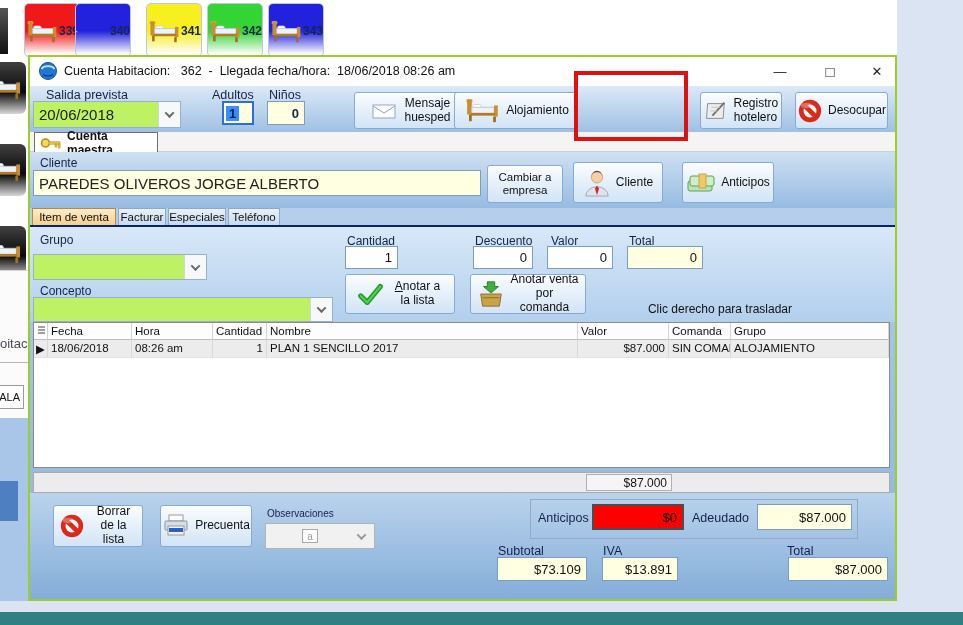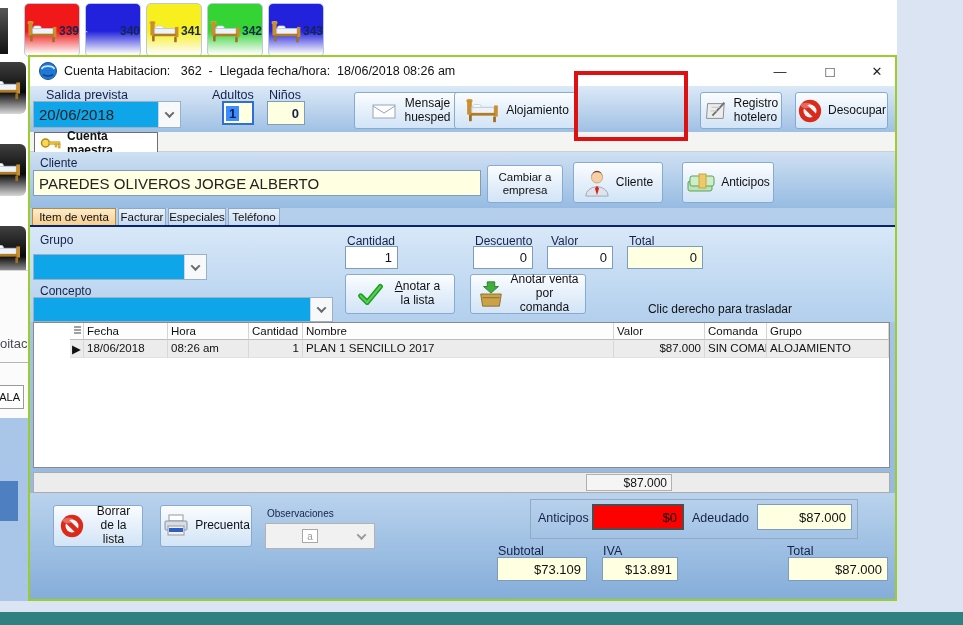--- a/index.html
+++ b/index.html
@@ -48,36 +48,36 @@
   .lbl { font-size:12px; color:#14224a; white-space:nowrap; }
   .field { background:#fff; border:1px solid #7f9db9; display:flex; align-items:center; font-size:13px; color:#111; }
   .cream { background:#ffffe1; }
   .rt { justify-content:flex-end; padding-right:5px; }
 
   .btn { background:linear-gradient(180deg,#fbfdff 0%,#e7f1fb 45%,#d2e4f6 100%);
          border:1px solid #86aad4; border-radius:3px; display:flex; align-items:center; justify-content:center;
          gap:5px; font-size:12px; color:#111; cursor:pointer; box-shadow:inset 0 1px 0 #fff; text-align:center; line-height:1.15; }
   .btn .txt { white-space:normal; }
 
-  .combo { background:#0ea5e9; border:1px solid #9ab0c6; display:flex; align-items:center; cursor:pointer; }
+  .combo { background:#bef264; border:1px solid #9ab0c6; display:flex; align-items:center; cursor:pointer; }
   .combo .val { flex:1; font-size:15px; color:#222; padding-left:5px; }
   .chevbox { width:22px; align-self:stretch; display:flex; align-items:center; justify-content:center; border-left:1px solid #cdd6e0; background:#f6f8fa; }
   .chev { width:7px; height:7px; border-right:2px solid #6a6a6a; border-bottom:2px solid #6a6a6a; transform:rotate(45deg) translate(-1px,-1px); }
 
   .tabstrip1 { left:0; top:75px; width:865px; height:20px; background:#f4f4f2; border-bottom:1px solid #cfcfcf; }
   .master-tab { left:4px; top:75px; width:124px; height:20px; background:#fff; border:1px solid #6f6f6f; border-bottom:none;
                 display:flex; align-items:center; gap:5px; padding-left:5px; font-size:12px; font-weight:bold; color:#111; cursor:pointer; }
 
   .tab2 { top:151px; height:17px; display:flex; align-items:center; justify-content:center; font-size:11.5px; color:#111;
           cursor:pointer; border:1px solid #8fa8c8; border-bottom:none; background:linear-gradient(180deg,#e8f1fa,#c6daf0); }
   .tab2.active { background:linear-gradient(180deg,#fdeccb,#f6cf8b); border-color:#b98a3e; font-weight:normal; }
   .tabs-underline { left:0; top:168px; width:865px; height:2px; background:#0a246a; }
 
   .tbl { left:3px; top:265px; width:857px; height:146px; background:#fff; border:1px solid #8a8a8a; overflow:hidden; }
-  .trow { display:grid; grid-template-columns:14px 84px 81px 54px 311px 91px 62px 1fr;margin-left:36px; }
+  .trow { display:grid; grid-template-columns:14px 84px 81px 54px 311px 91px 62px 1fr; }
   .th { font-size:11.5px; color:#111; border-right:1px solid #d4d4d4; border-bottom:1px solid #bdbdbd;
         padding:2px 3px 1px 3px; height:17px; background:#fdfdfd; white-space:nowrap; overflow:hidden; }
   .td { font-size:11.5px; color:#111; border-right:1px solid #d8d8d8; border-bottom:1px solid #e2e2e2;
         padding:2px 3px; height:18px; background:#ececec; white-space:nowrap; overflow:hidden; }
   .num { text-align:right; }
   .tfooter { left:3px; top:415px; width:857px; height:21px; background:#ececec; border:1px solid #ababab; }
   .tfoot-cell { left:552px; top:1px; width:86px; height:17px; background:#f5f5f5; border:1px solid #b0b0b0;
                 font-size:12px; color:#111; display:flex; align-items:center; justify-content:flex-end; padding-right:4px; }
 
   .groupbox { left:500px; top:442px; width:328px; height:40px; border:1px solid #93a9c6; }
@@ -107,21 +107,21 @@
         <rect x="4" y="2" width="5" height="16" rx="1" fill="#c98f2f"></rect>
         <rect x="10" y="7" width="9" height="5" rx="2" fill="#fff" stroke="#c9d2de"></rect>
         <rect x="9" y="10" width="24" height="7" fill="#eef3fa" stroke="#b9c6d8"></rect>
         <rect x="33" y="8" width="4" height="12" fill="#c98f2f"></rect>
         <rect x="8" y="16" width="26" height="3" fill="#b07c24"></rect>
         <rect x="6" y="18" width="3" height="7" fill="#a06f1f"></rect>
         <rect x="32" y="20" width="3" height="6" fill="#a06f1f"></rect>
       </svg>
     <div class="tile-num">339</div>
   </div>
-  <div class="abs tile" style="left: 85px; gap: 32px; --tile: #2222dd;">
+  <div class="abs tile" style="left: 75px; gap: 32px; --tile: #2222dd;">
     <svg width="40" height="28" viewBox="0 0 40 28">
         <rect x="3" y="1" width="7" height="4" rx="2" fill="#dba93f"></rect>
         <rect x="4" y="2" width="5" height="16" rx="1" fill="#c98f2f"></rect>
         <rect x="10" y="7" width="9" height="5" rx="2" fill="#fff" stroke="#c9d2de"></rect>
         <rect x="9" y="10" width="24" height="7" fill="#eef3fa" stroke="#b9c6d8"></rect>
         <rect x="33" y="8" width="4" height="12" fill="#c98f2f"></rect>
         <rect x="8" y="16" width="26" height="3" fill="#b07c24"></rect>
         <rect x="6" y="18" width="3" height="7" fill="#a06f1f"></rect>
         <rect x="32" y="20" width="3" height="6" fill="#a06f1f"></rect>
       </svg>

